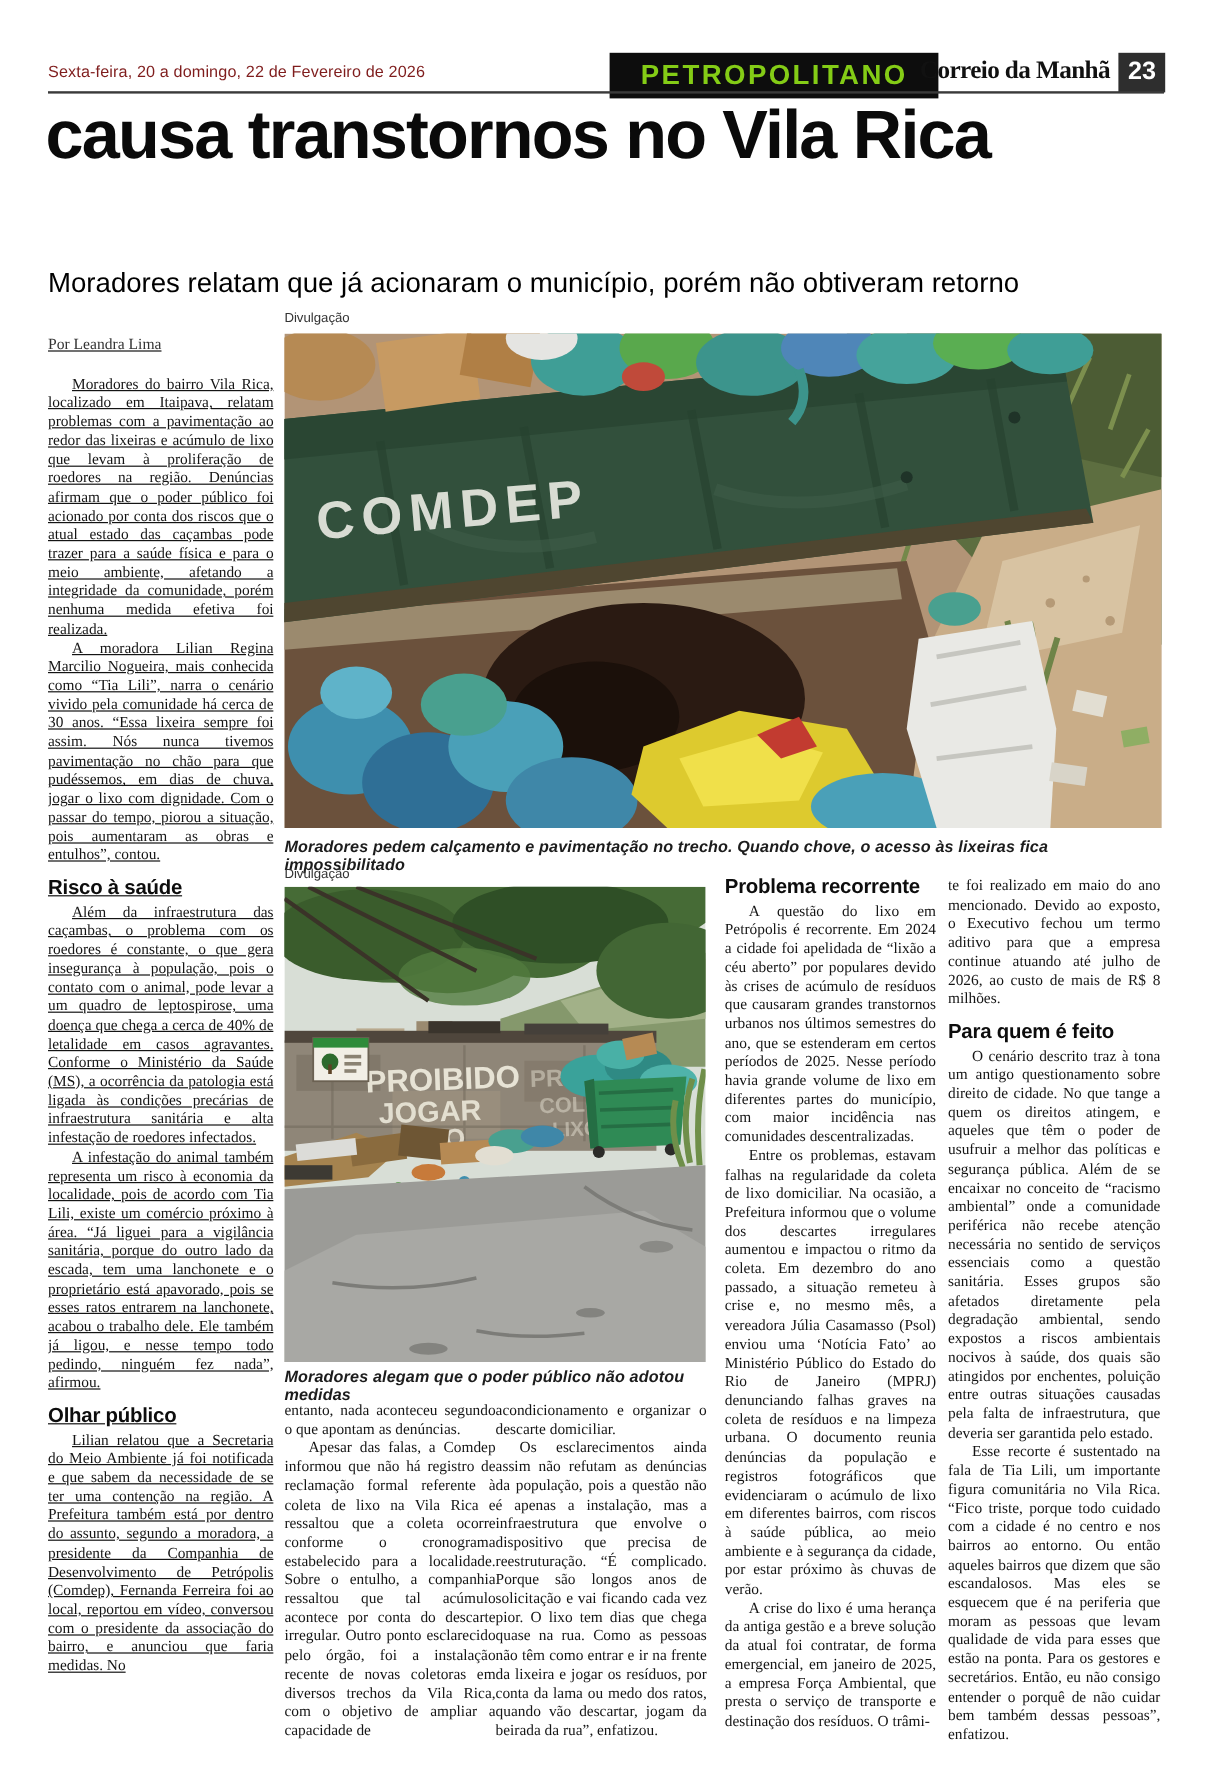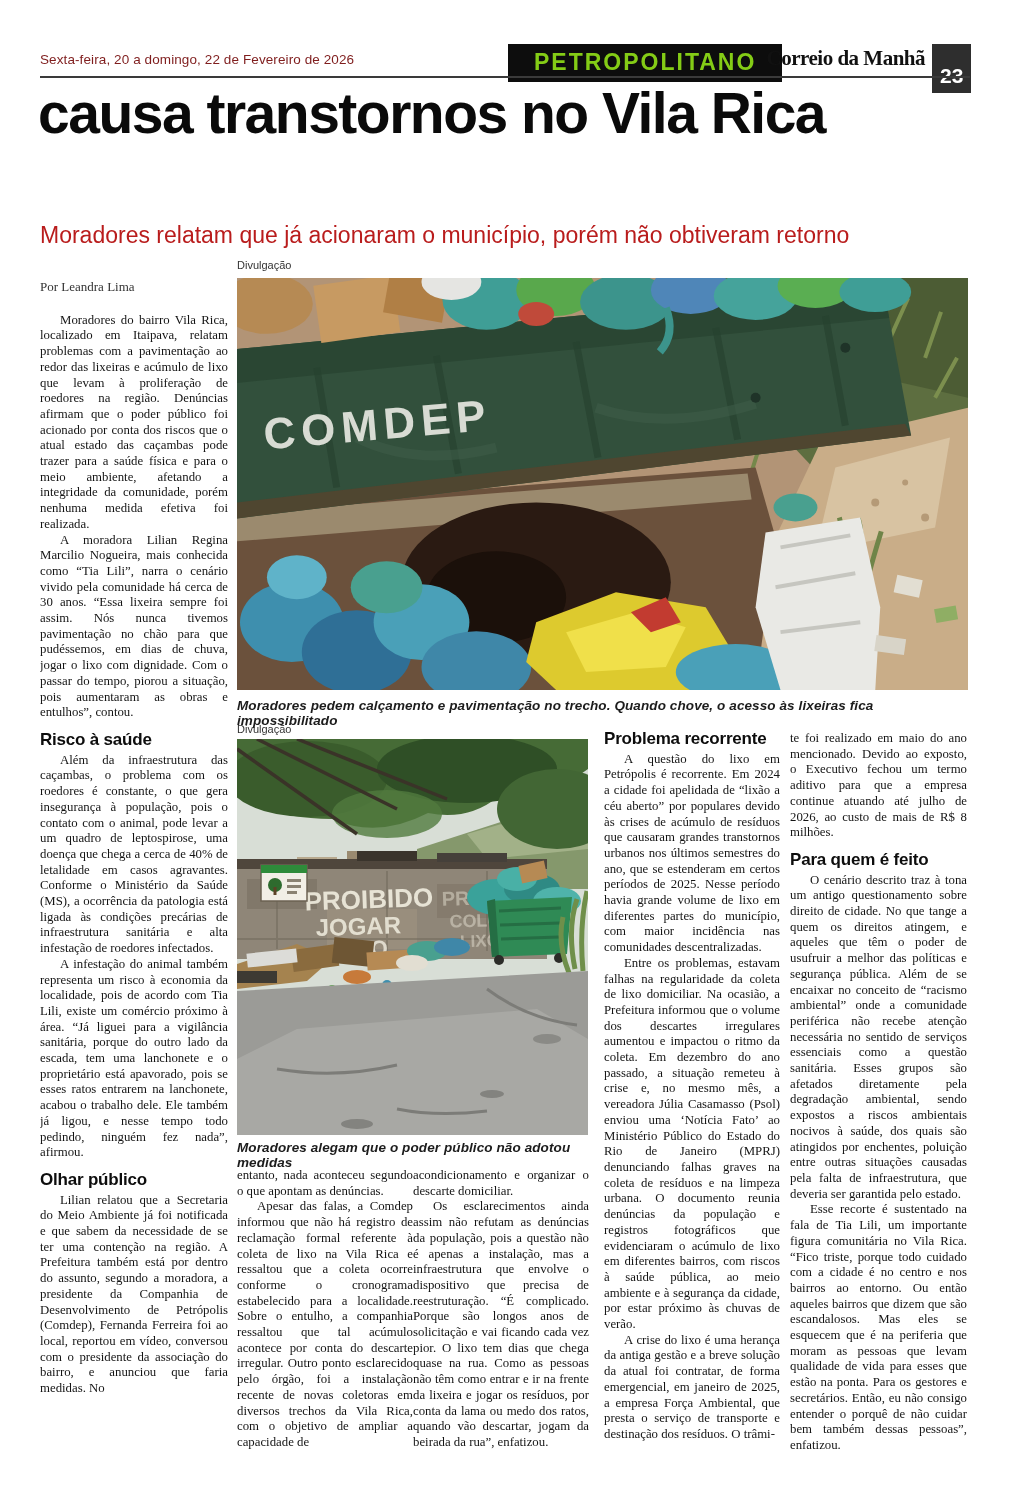--- a/index.html
+++ b/index.html
@@ -7,40 +7,40 @@
         font-family:"Liberation Sans",sans-serif;color:#1a1a1a;overflow:hidden;}
   .abs{position:absolute;}
 
   
   .dateline{left:40px;top:52px;font-size:13.5px;color:#7f1d1d;letter-spacing:.1px;text-align:center;}
   .section-box{left:508px;top:44px;background:#0d0d0d;color:#84cc16;font-weight:bold;
                font-size:23px;letter-spacing:2px;padding:5px 26px 6px;}
   .masthead{left:760px;top:46px;width:165px;text-align:right;font-family:"Liberation Serif",serif;
             font-weight:bold;font-size:21px;color:#111;letter-spacing:-.5px;}
   .pagenum-box{left:932px;top:44px;background:#2e2e2e;color:#fff;font-weight:bold;
-               font-size:21px;padding:20px 8px 5px;}
+               font-size:21px;padding:4px 8px 5px;}
   .header-rule{left:40px;top:76px;width:930px;height:0;border-top:2px solid #3a3a3a;}
 
   
   .headline{left:38px;top:84px;width:940px;font-weight:bold;font-size:57px;line-height:1.05;
             letter-spacing:-1.5px;color:#0a0a0a;}
-  .deck{left:40px;top:222px;width:930px;font-size:23px;font-weight:400;color:#b91c1c;}
+  .deck{left:40px;top:222px;width:930px;font-size:23px;font-weight:400;color:#000000;}
 
   .byline{font-size:13px;color:#333;margin:0 0 18px 0;}
 
   
   .coltext{font-family:"Liberation Serif",serif;font-size:12.8px;line-height:15.7px;
            text-align:justify;color:#141414;overflow:hidden;}
   .coltext .p{margin:0;text-indent:20px;}
   .coltext .p.cont{text-indent:0;}
   .crosshead{font-family:"Liberation Sans",sans-serif;font-weight:bold;font-size:17px;
              letter-spacing:-.2px;color:#0d0d0d;margin:11px 0 5px;text-align:left;text-indent:0;}
   .crosshead.first{margin-top:0;}
 
-  .col1{left:40px;top:279px;width:188px;height:1185px;}
+  .col1{left:40px;top:279px;width:188px;height:1185px;text-decoration:underline;}
   .col2{left:237px;top:1168px;width:176px;height:294px;}
   .col3{left:413px;top:1168px;width:176px;height:294px;}
   .col4{left:604px;top:731px;width:176px;height:731px;}
   .col5{left:790px;top:731px;width:177px;height:731px;}
 
   .credit{font-size:11px;color:#333;}
   .caption{font-size:13.5px;font-style:italic;font-weight:700;color:#1c1c1c;letter-spacing:.1px;}
 
   .photo{display:block;}
   svg text{font-family:"Liberation Sans",sans-serif;}

